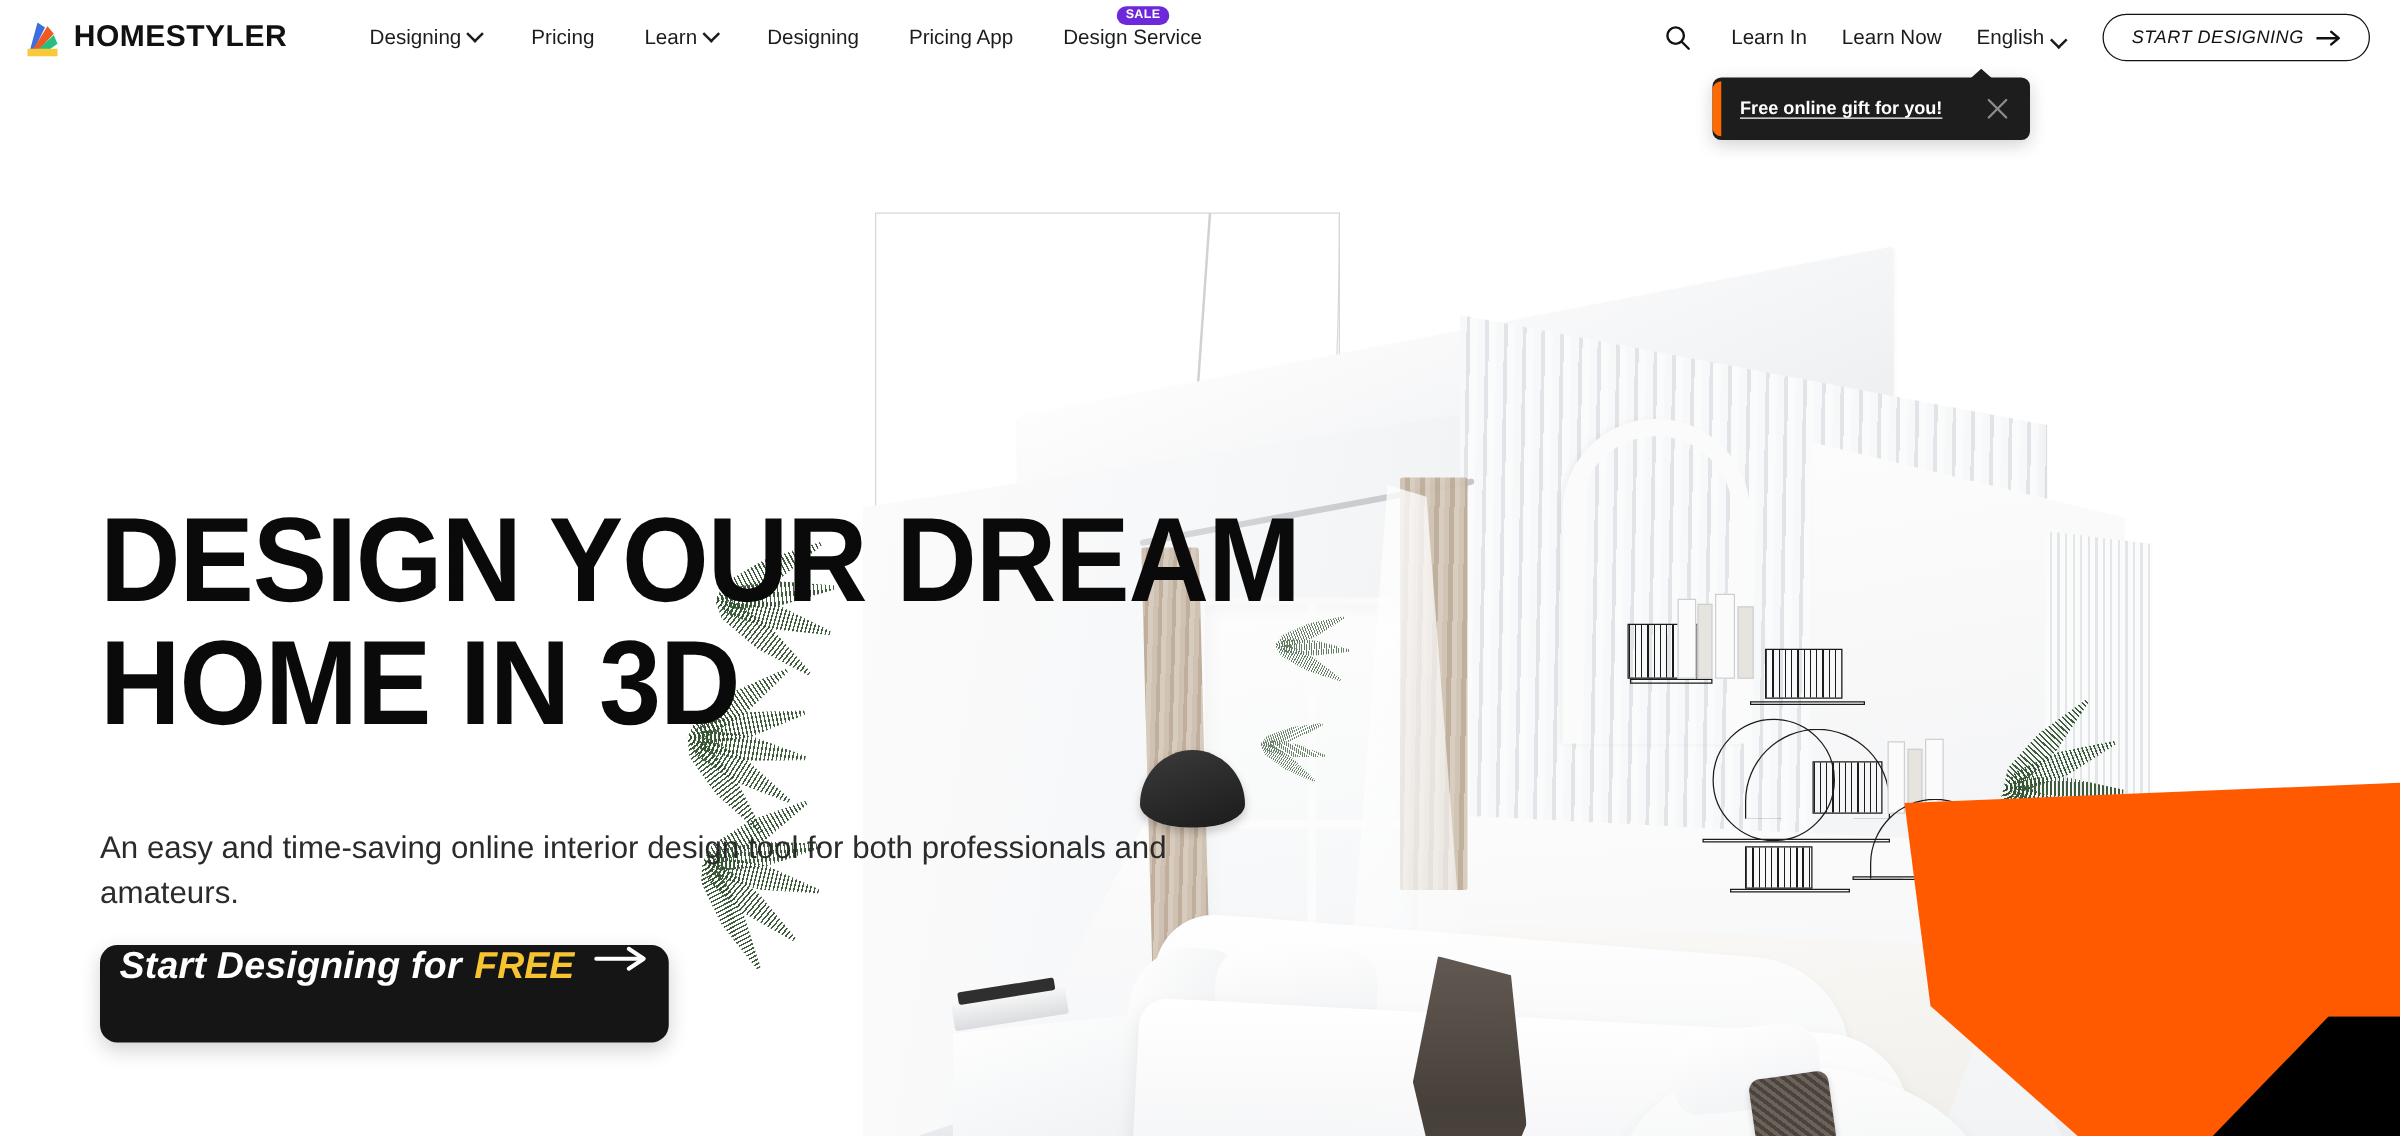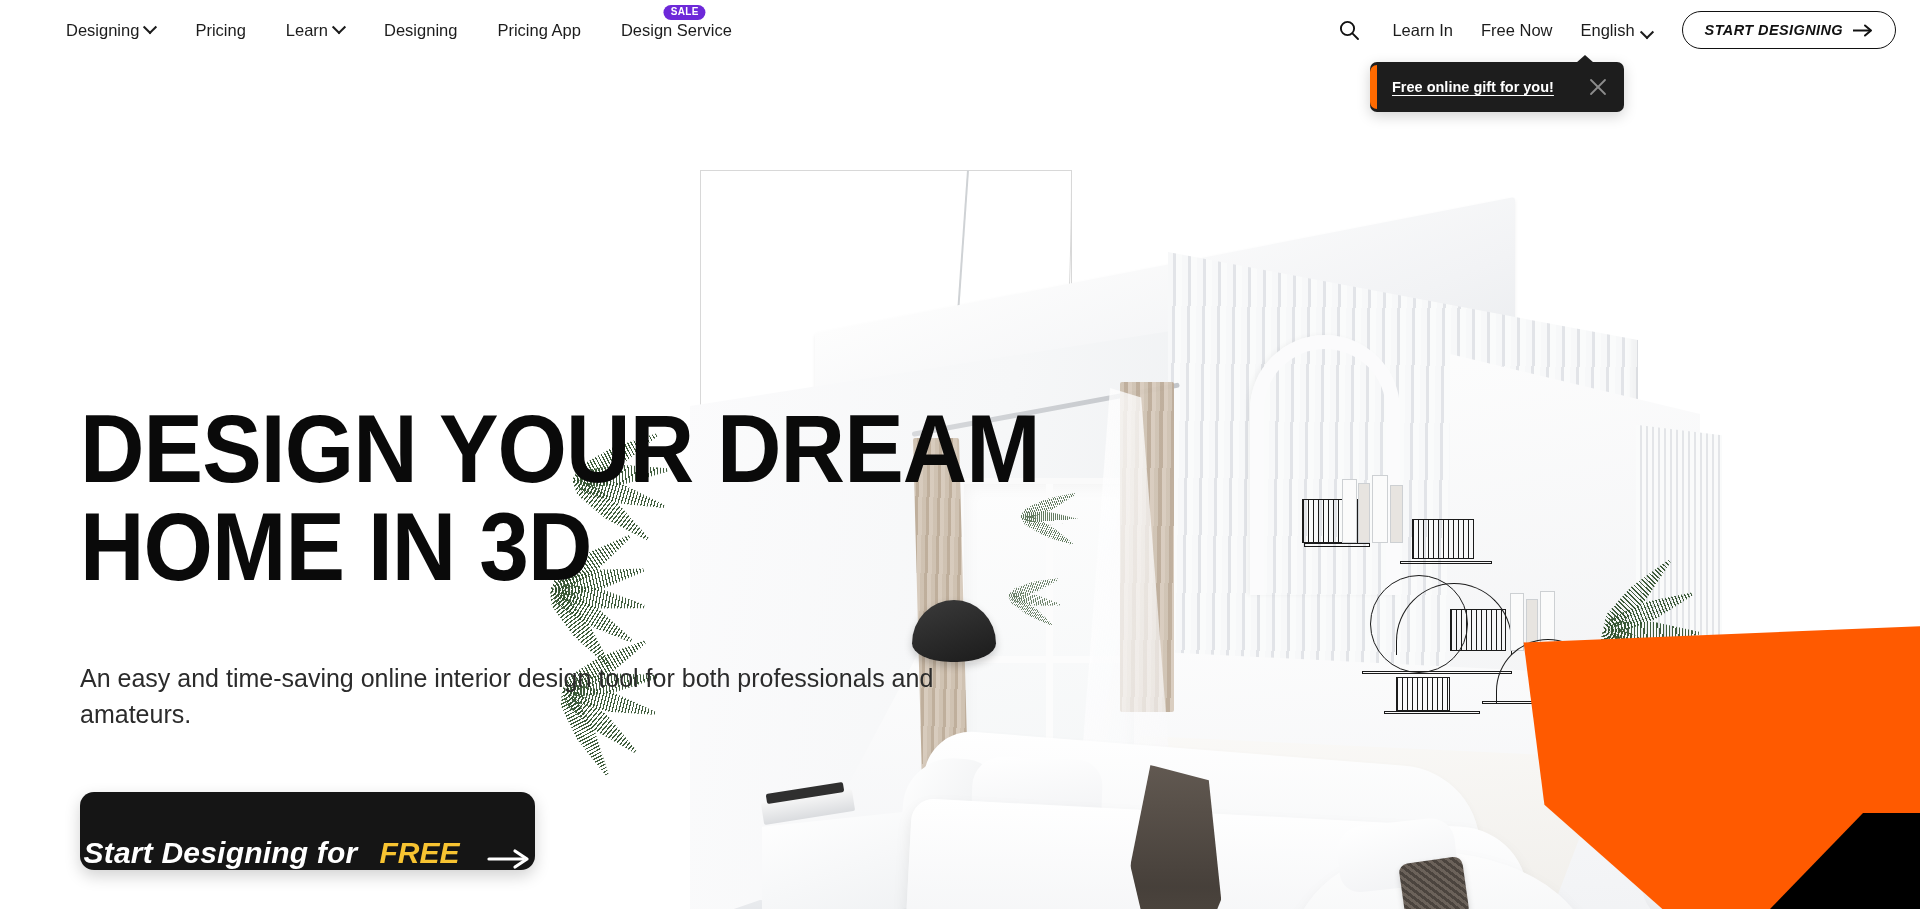--- a/index.html
+++ b/index.html
@@ -307,21 +307,21 @@
     letter-spacing:.3px; padding:2px 7px 3px; border-radius:9px; line-height:1;
   }
   .nav-right{ margin-left:auto; display:flex; align-items:center; gap:0; padding-right:24px; }
   .search-btn{ width:34px; height:34px; display:flex; align-items:center; justify-content:center;
     cursor:pointer; margin-right:12px; }
   .auth-link{ font-size:16.5px; color:#1c1c1c; padding:0 14px; cursor:pointer; white-space:nowrap; }
   .lang{ display:flex; align-items:flex-end; gap:7px; font-size:16.5px; color:#1c1c1c;
     padding:0 14px; cursor:pointer; }
   .cta-outline{
     margin-left:16px; border:1.6px solid #111; border-radius:26px;
-    padding:10px 22px; font-size:14.5px; font-weight:700; font-style:italic;
+    padding:10px 22px; font-size:14.5px; font-weight:400; font-style:italic;
     letter-spacing:.4px; color:#111; display:flex; align-items:center; gap:10px;
     cursor:pointer; background:transparent; white-space:nowrap;
   }
 
   
   .gift-tip{
     position:absolute; left:1370px; top:62px; width:254px; height:50px;
     background:#1d1d1d; border-radius:7px; display:flex; align-items:center;
     z-index:50; box-shadow:0 4px 14px rgba(0,0,0,.18);
   }
@@ -348,23 +348,23 @@
     font-weight:700; font-size:96px; line-height:1.02; letter-spacing:-1px;
     color:#0a0a0a; text-transform:uppercase;
     transform: scaleX(.93); transform-origin:left center;
   }
   .headline .l2{ display:block; }
   .subhead{
     margin-top:64px; font-size:25px; line-height:1.45; color:#2b2b2b;
     max-width:905px; font-weight:400;
   }
   .cta-primary{
-    margin-top:60px; width:455px; height:78px; background:#151515;
-    border-radius:14px; display:flex; align-items:flex-end; justify-content:center;
-    gap:12px; cursor:pointer; box-shadow:0 6px 16px rgba(0,0,0,.18);
+    margin-top:24px; width:455px; height:78px; background:#151515;
+    border-radius:14px; display:flex; align-items:flex-start; justify-content:center;
+    gap:0px; cursor:pointer; box-shadow:0 6px 16px rgba(0,0,0,.18);
   }
   .cta-primary .t1{ color:#fff; font-size:30px; font-weight:700; font-style:italic; letter-spacing:.2px; }
   .cta-primary .t2{ color:#F7C331; font-size:30px; font-weight:700; font-style:italic; margin-left:10px; }
   .cta-primary .arw{ margin-left:16px; display:flex; align-items:center; }
 </style>
 </head>
 <body>
 
 <div class="page">
 
@@ -493,20 +493,31 @@
       </div>
 
     </div>
 
     <div class="orange-blob"></div>
     <div class="black-corner"></div>
   </div>
 
   <nav class="navbar">
 
+    <div class="brand">
+      <div class="logo-mark">
+        <svg width="36" height="36" viewBox="0 0 36 36" xmlns="http://www.w3.org/2000/svg">
+          <path d="M10 28 L16 6 L22 10 L13 28 Z" fill="#3B6FE0"></path>
+          <path d="M12 28 L24 9 L29 15 L17 28 Z" fill="#F05A22"></path>
+          <path d="M16 28 L29 16 L32 23 L25 28 Z" fill="#25C080"></path>
+          <rect x="8" y="27" width="24" height="6" fill="#F8C93B"></rect>
+        </svg>
+      </div>
+      <span class="logo-text">HOMESTYLER</span>
+    </div>
 
     <div class="nav-links">
 
       <div class="nav-link">
         <span>Designing</span>
         <span class="chev"></span>
       </div>
 
       <div class="nav-link">
         <span>Pricing</span>
@@ -535,21 +546,21 @@
     <div class="nav-right">
 
       <div class="search-btn">
         <svg width="22" height="22" viewBox="0 0 22 22" xmlns="http://www.w3.org/2000/svg">
           <circle cx="9.5" cy="9.5" r="6.6" fill="none" stroke="#111" stroke-width="1.9"></circle>
           <line x1="14.4" y1="14.4" x2="20" y2="20" stroke="#111" stroke-width="1.9" stroke-linecap="round"></line>
         </svg>
       </div>
 
       <div class="auth-link">Learn In</div>
-      <div class="auth-link">Free Now</div>
+      <div class="auth-link">Learn Now</div>
 
       <div class="lang">
         <span>English</span>
         <span class="chev"></span>
       </div>
 
       <div class="cta-outline">
         <span>START DESIGNING</span>
         <svg width="20" height="13" viewBox="0 0 20 13" xmlns="http://www.w3.org/2000/svg">
           <line x1="0" y1="6.5" x2="17" y2="6.5" stroke="#111" stroke-width="2"></line>

